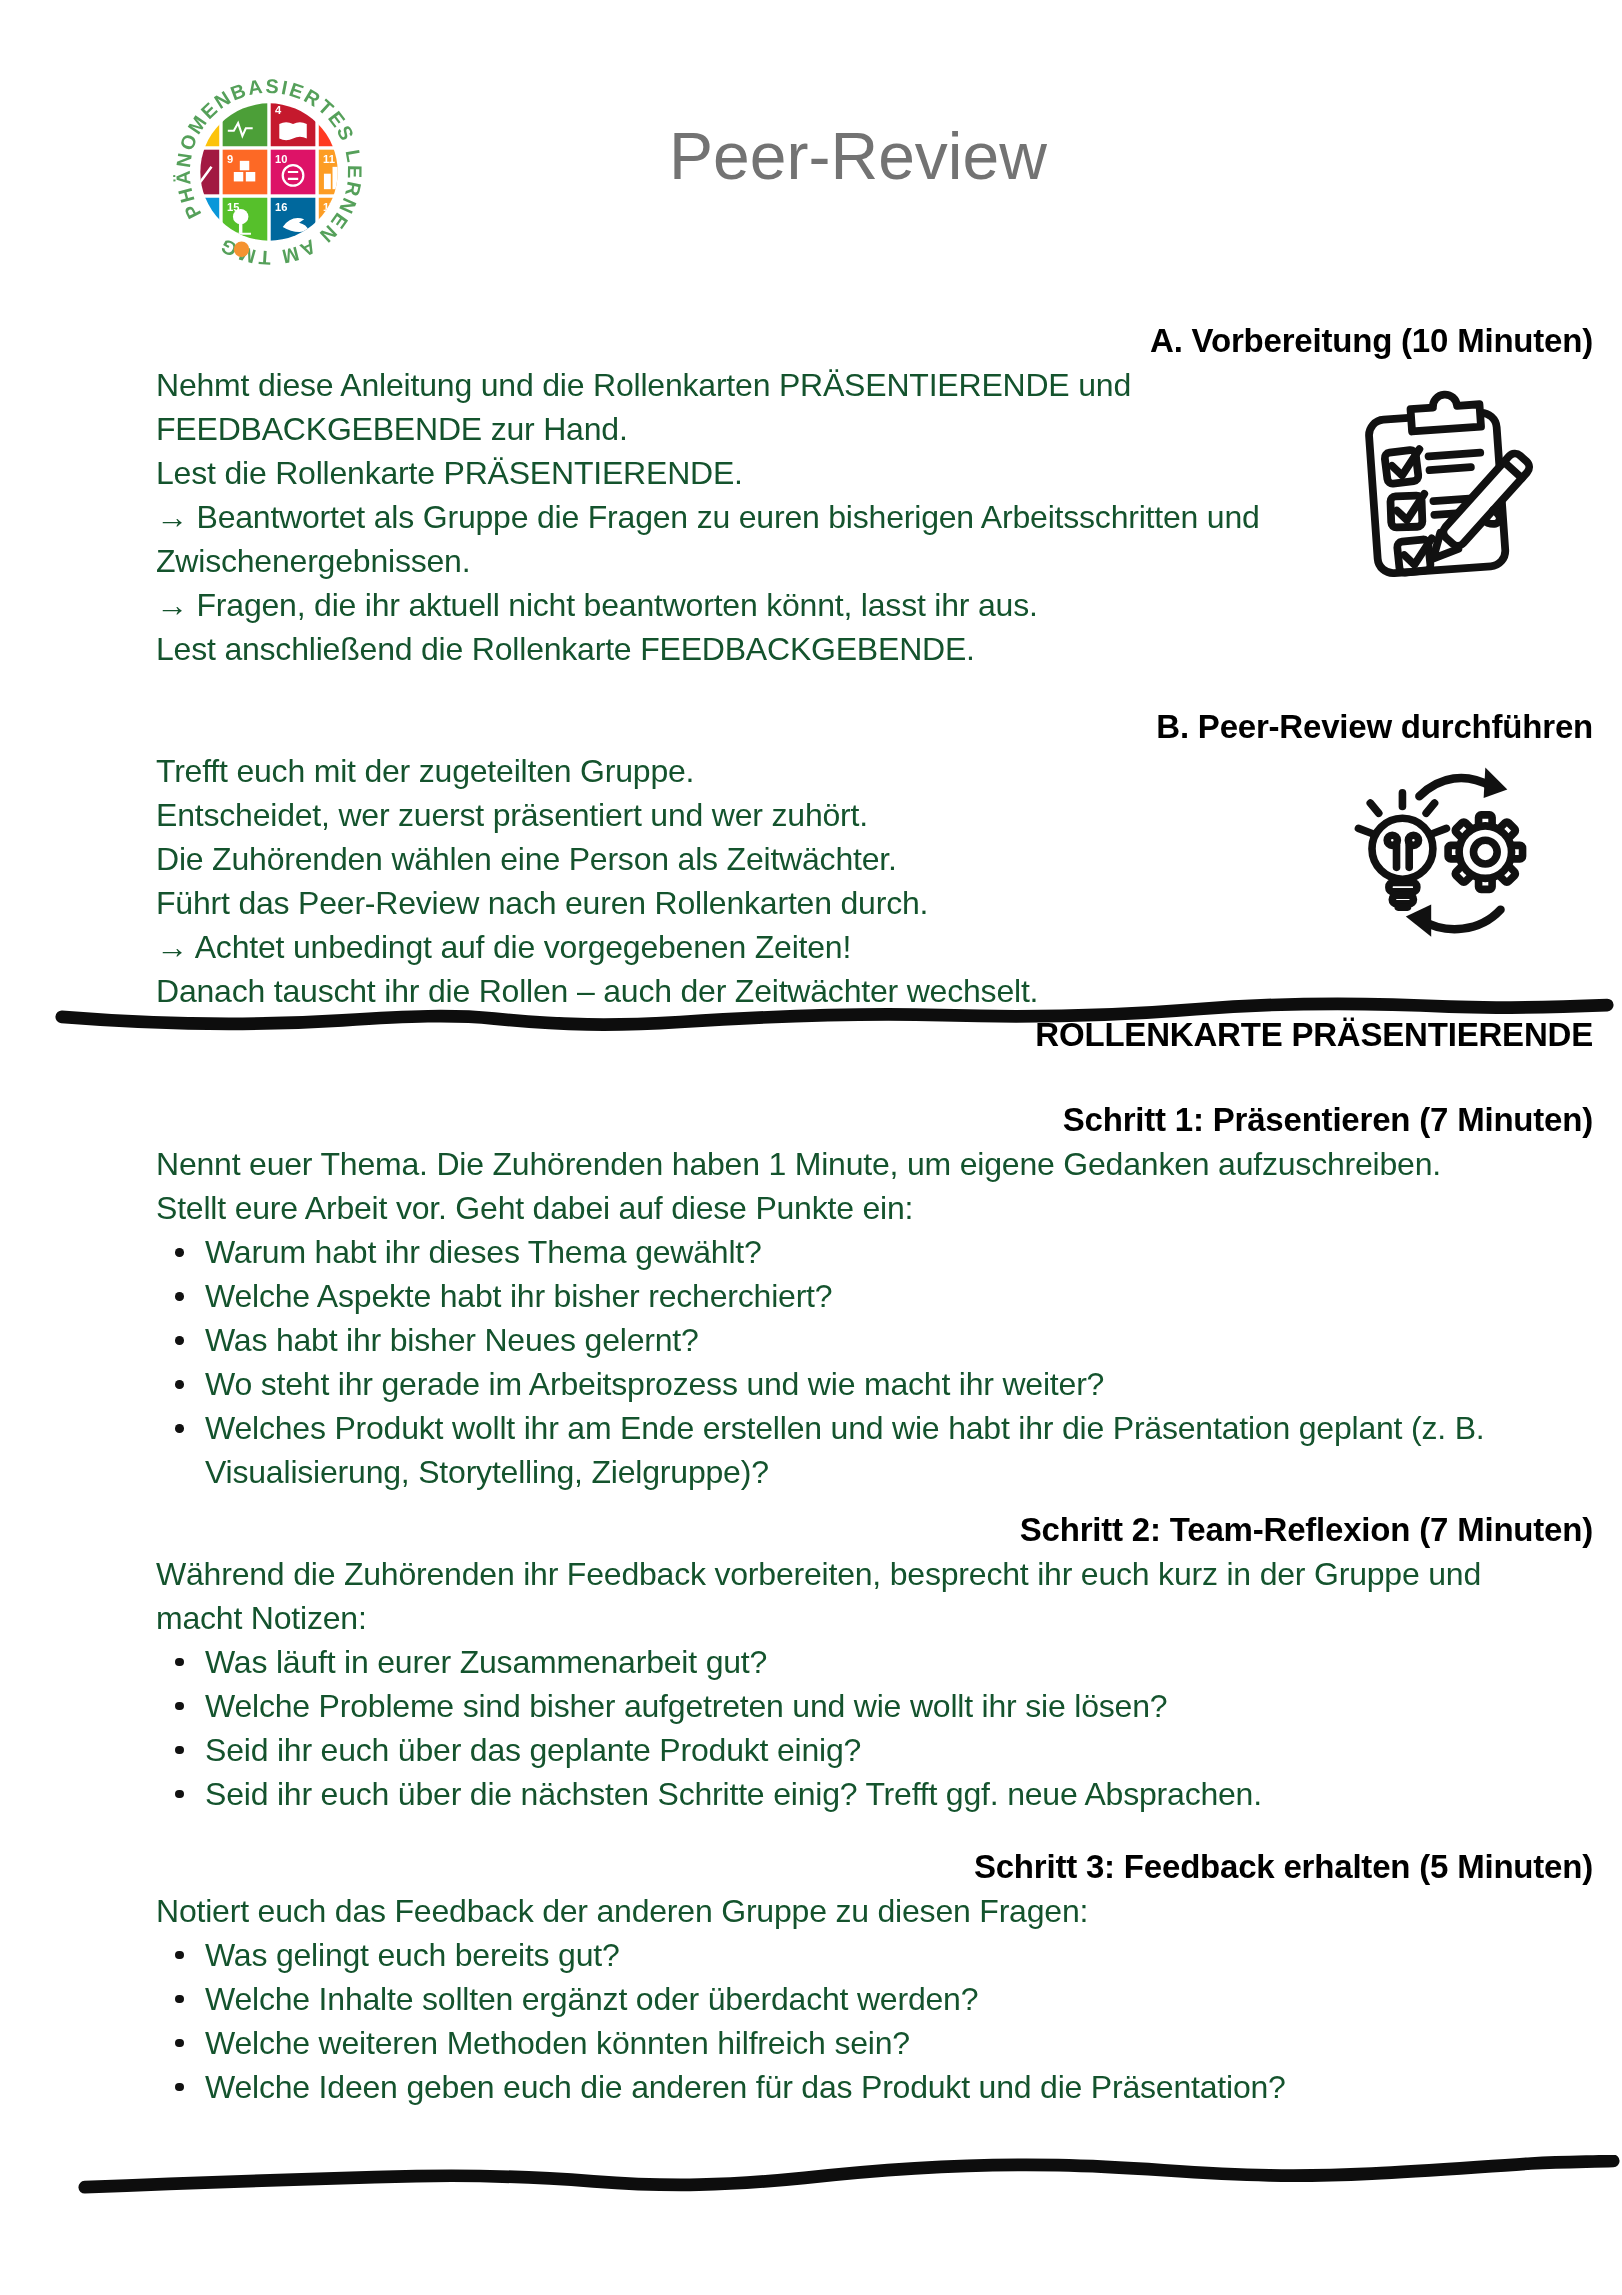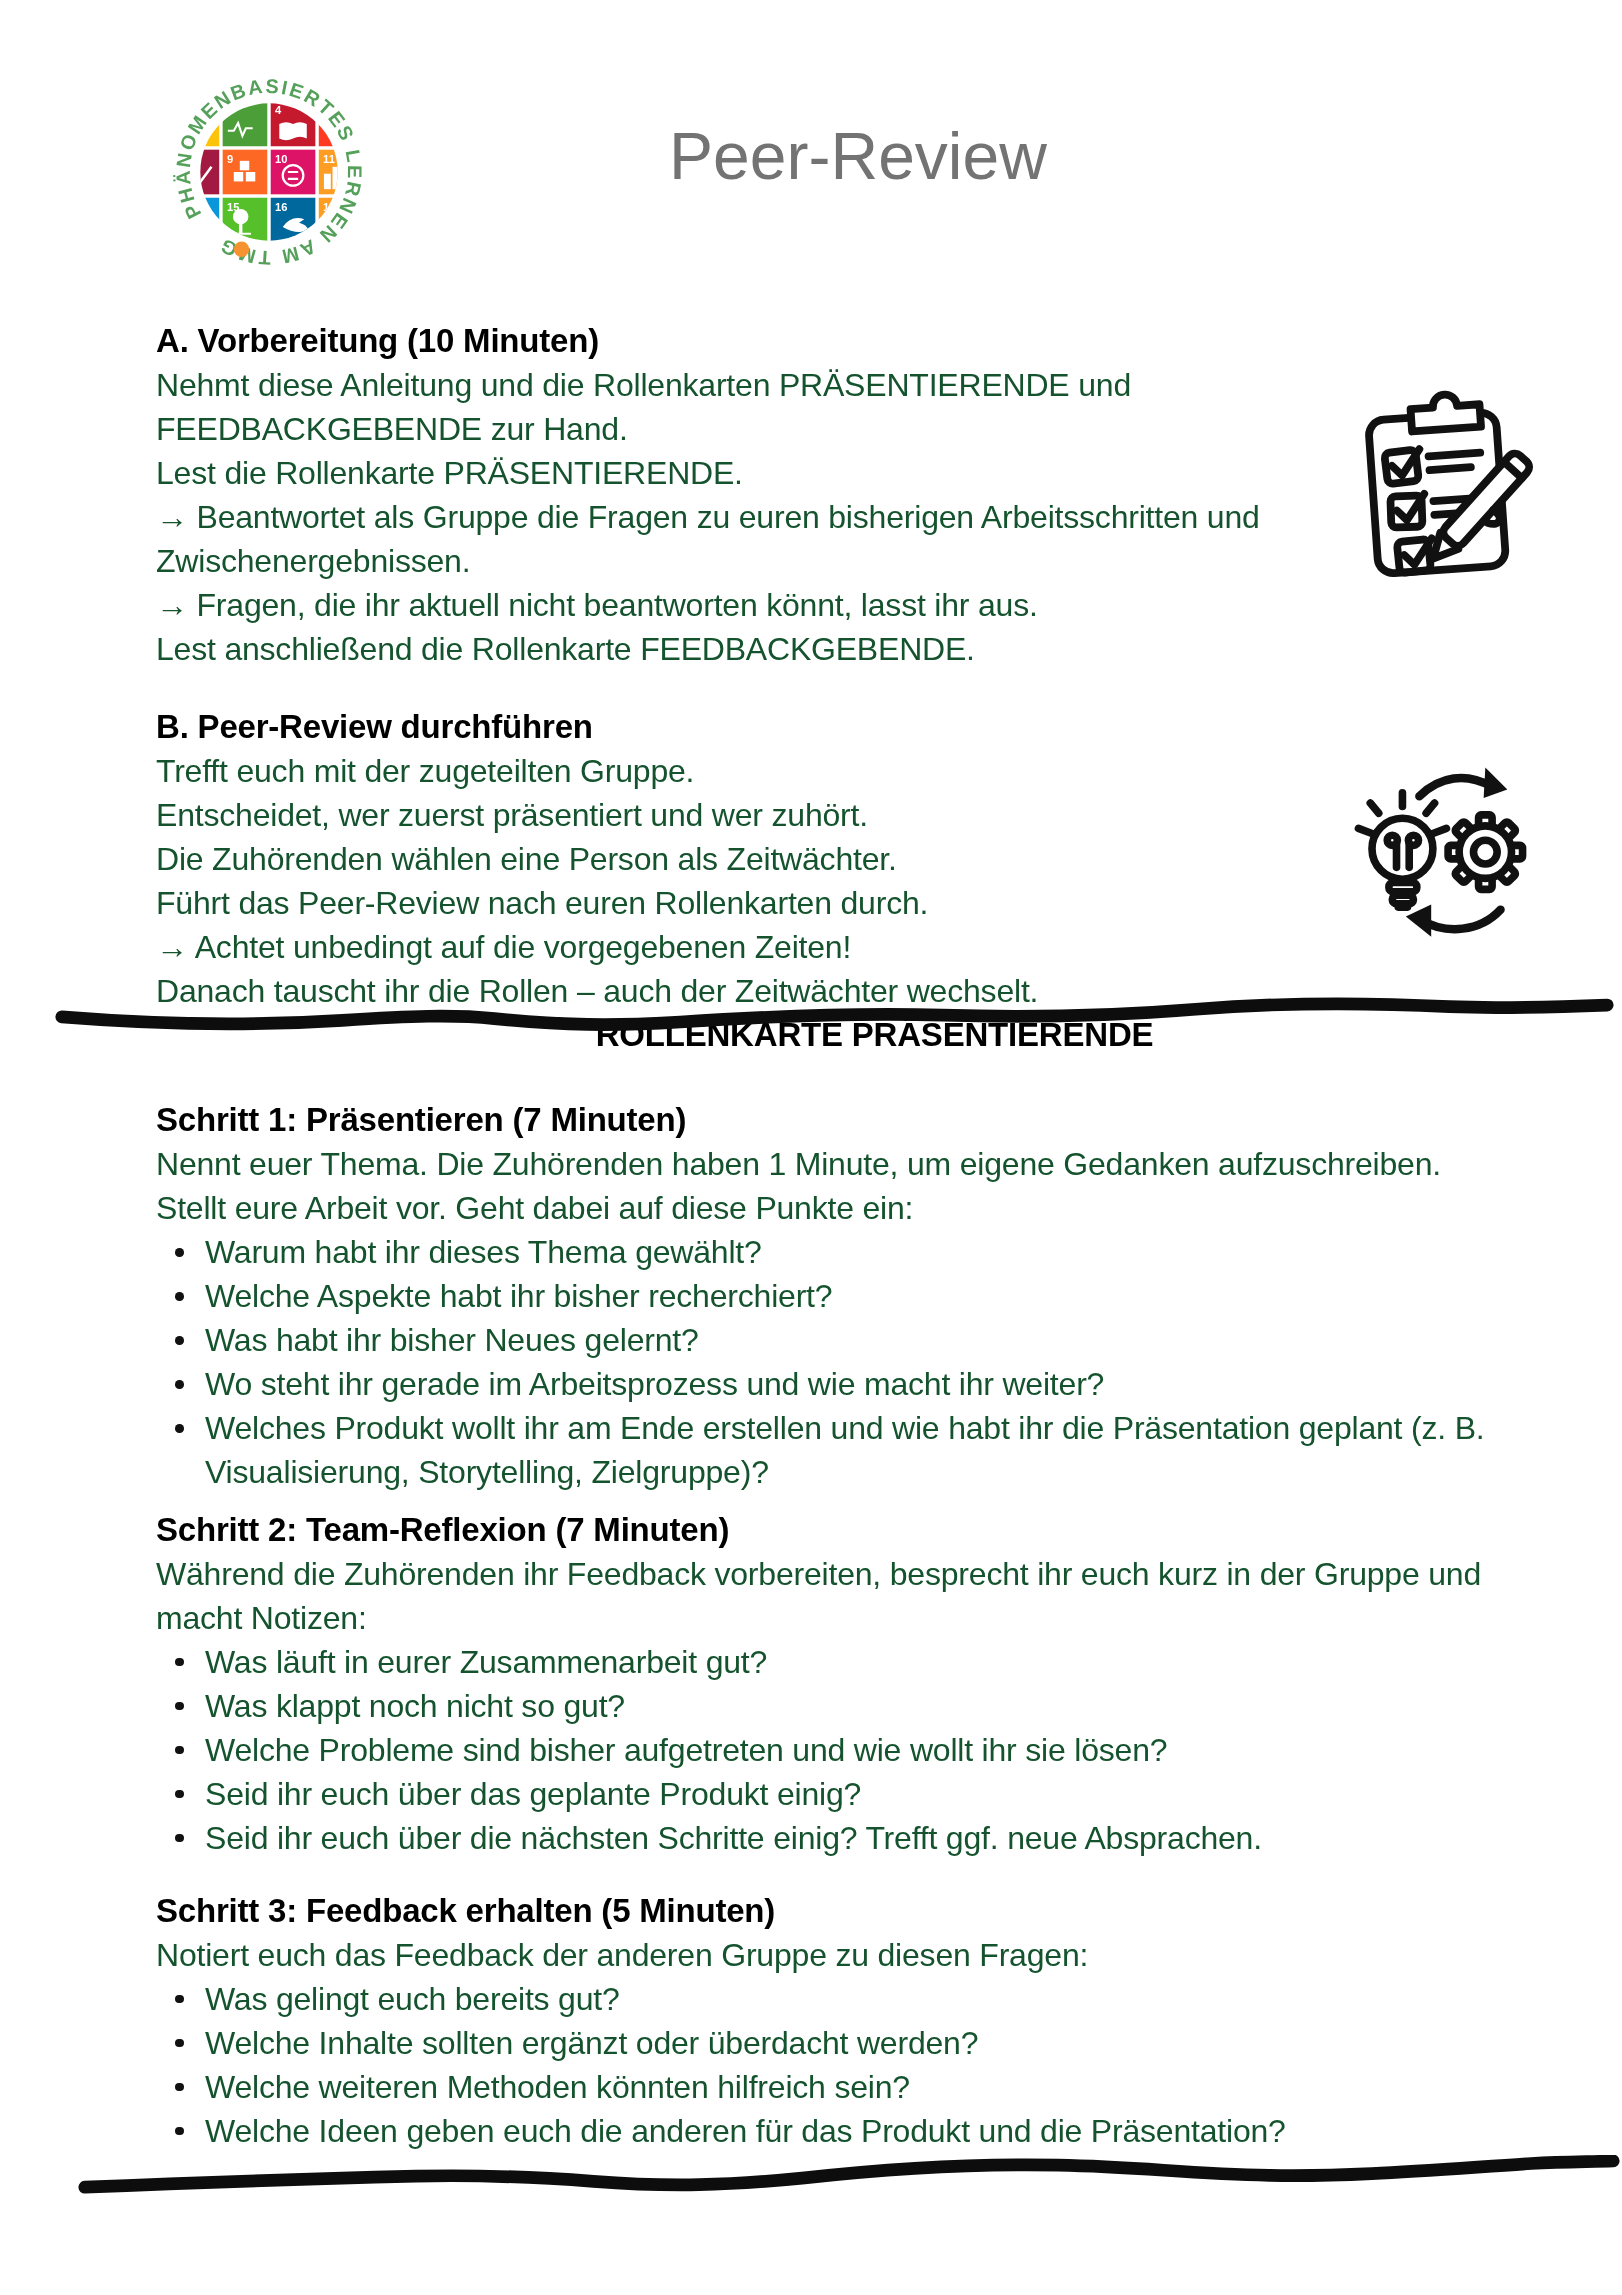--- a/index.html
+++ b/index.html
@@ -11,21 +11,21 @@
   
   .logo { position:absolute; left:166px; top:69px; width:206px; height:206px; }
   .page-title {
     position:absolute; left:93px; right:0; top:118px; text-align:center;
     font-size:66px; font-weight:400; color:#737373; letter-spacing:0px;
     line-height:76px; margin:0;
   }
   
   .content { position:absolute; left:156px; top:319px; width:1437px; }
   .txt, .content p, .content li { font-size:32px; line-height:44px; letter-spacing:-0.2px; color:#14532d; }
-  .content h2 { font-size:33px; line-height:44px; font-weight:700; color:#000; margin:0; letter-spacing:-0.2px; }
+  .content h2 { font-size:33px; line-height:44px; font-weight:700; color:#000; margin:0; letter-spacing:-0.2px;text-align:right; }
   .content p { margin:0; white-space:pre-line; }
   .section-b { margin-top:34px; }
   .bullets { margin:0; padding:0; list-style:none; }
   .bullets li { position:relative; padding-left:49px; white-space:pre-line; }
   .bullets li::before {
     content:""; position:absolute; left:19.4px; top:18px;
     width:8.5px; height:8.5px; border-radius:50%; background:#111;
   }
   .rk-heading {
     text-align:center; font-size:39px; line-height:51px; font-weight:700;
@@ -206,21 +206,20 @@
 Visualisierung, Storytelling, Zielgruppe)?</li>
       </ul>
     </section>
 
     <section class="step-2">
       <h2>Schritt 2: Team-Reflexion (7 Minuten)</h2>
       <p>Während die Zuhörenden ihr Feedback vorbereiten, besprecht ihr euch kurz in der Gruppe und
 macht Notizen:</p>
       <ul class="bullets">
         <li>Was läuft in eurer Zusammenarbeit gut?</li>
-        <li>Was klappt noch nicht so gut?</li>
         <li>Welche Probleme sind bisher aufgetreten und wie wollt ihr sie lösen?</li>
         <li>Seid ihr euch über das geplante Produkt einig?</li>
         <li>Seid ihr euch über die nächsten Schritte einig? Trefft ggf. neue Absprachen.</li>
       </ul>
     </section>
 
     <section class="step-3">
       <h2>Schritt 3: Feedback erhalten (5 Minuten)</h2>
       <p>Notiert euch das Feedback der anderen Gruppe zu diesen Fragen:</p>
       <ul class="bullets">

